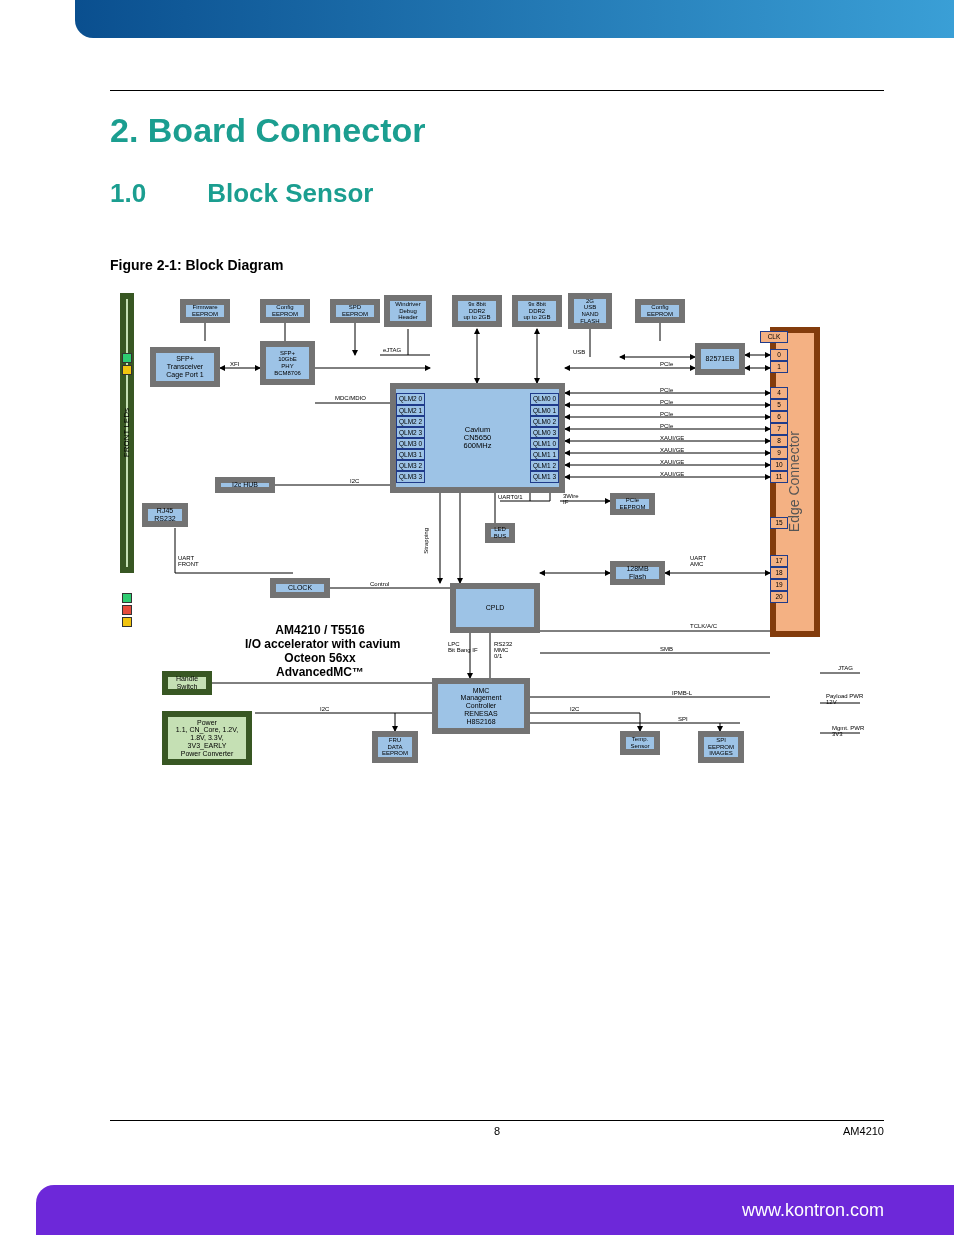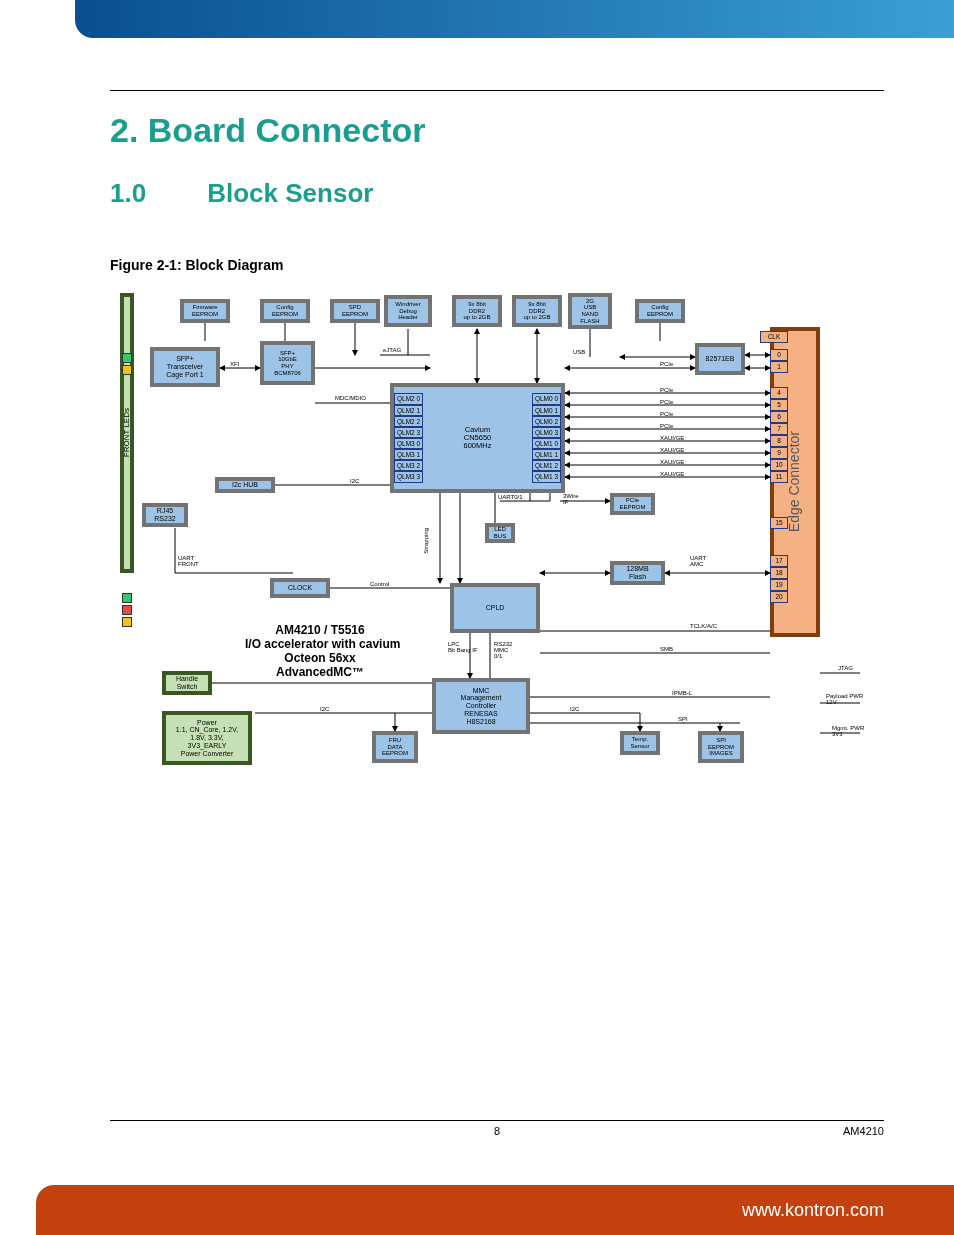--- a/index.html
+++ b/index.html
@@ -49,21 +49,21 @@
   }
   .diagram-wrap {
     position: relative;
     width: 770px;
     height: 500px;
     margin-left: 10px;
   }
   .box {
     position: absolute;
     background: #9dc3e6;
-    border: 4px solid #737373;
+    border: 6px solid #737373;
     font-size: 7px;
     text-align: center;
     display: flex;
     align-items: center;
     justify-content: center;
     flex-direction: column;
     line-height: 1.1;
     padding: 1px;
   }
   .box.green { background: #c5e0b4; border-color: #385723; }
@@ -129,21 +129,21 @@
     font-size: 11px;
     padding-top: 4px;
   }
   .footer-line .center { position: absolute; left: 50%; transform: translateX(-50%); }
   .bottom-banner {
     position: absolute;
     left: 36px;
     right: 0;
     bottom: 0;
     height: 50px;
-    background: #c2410c;
+    background: #6d28d9;
     border-top-left-radius: 18px;
     display: flex;
     align-items: center;
     justify-content: flex-end;
     padding-right: 70px;
   }
   .bottom-banner a {
     color: #fff;
     font-family: Verdana, sans-serif;
     font-size: 18px;

